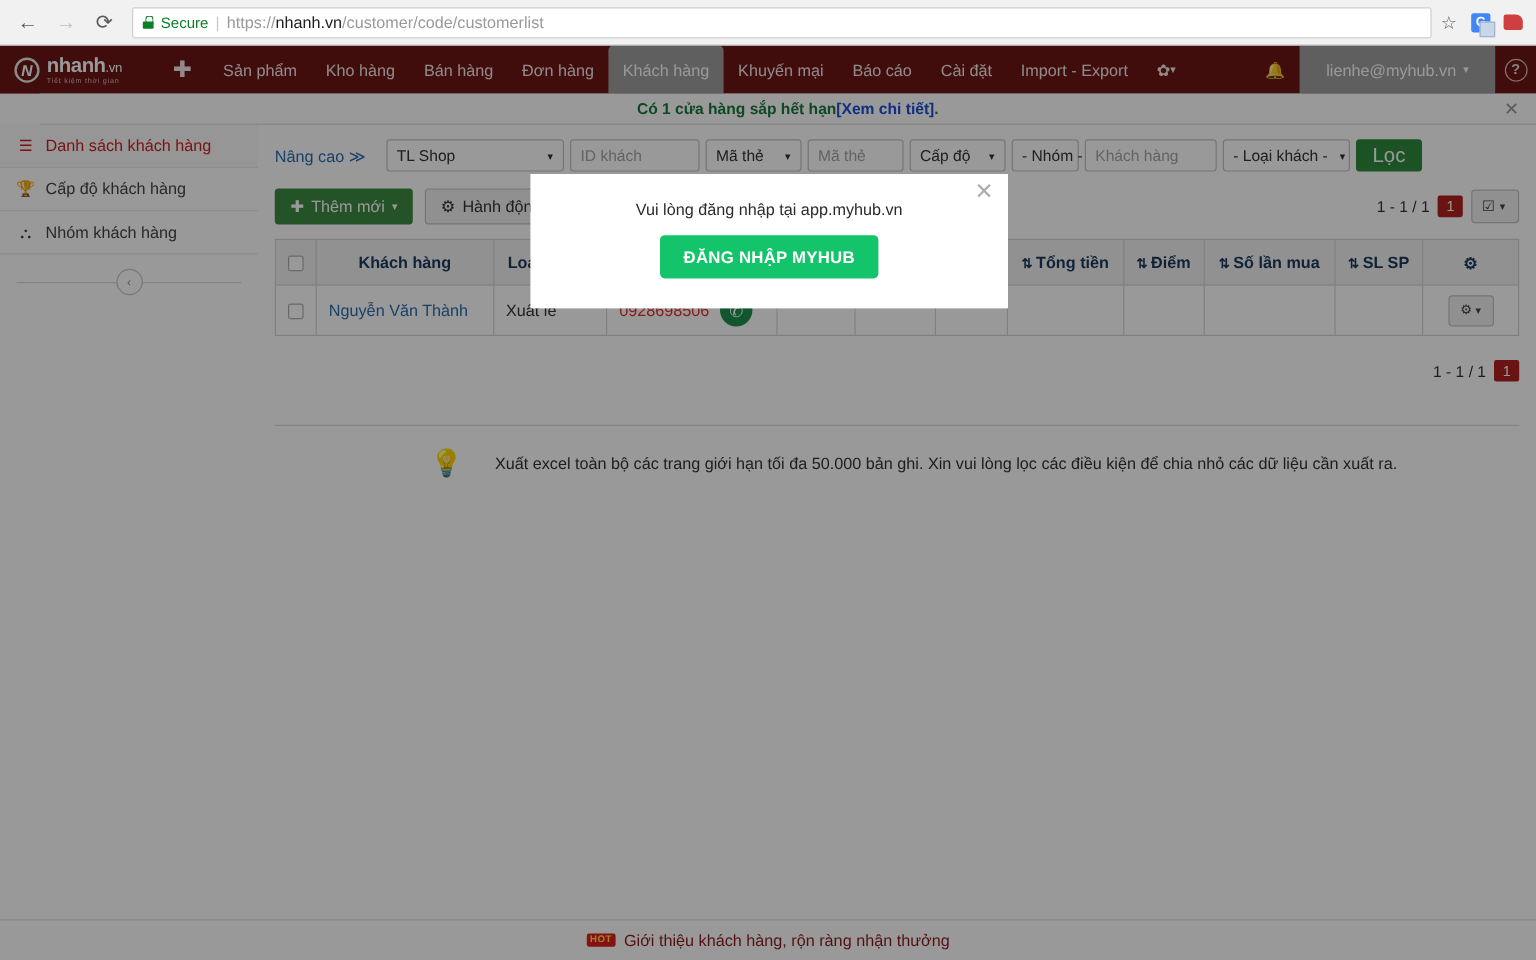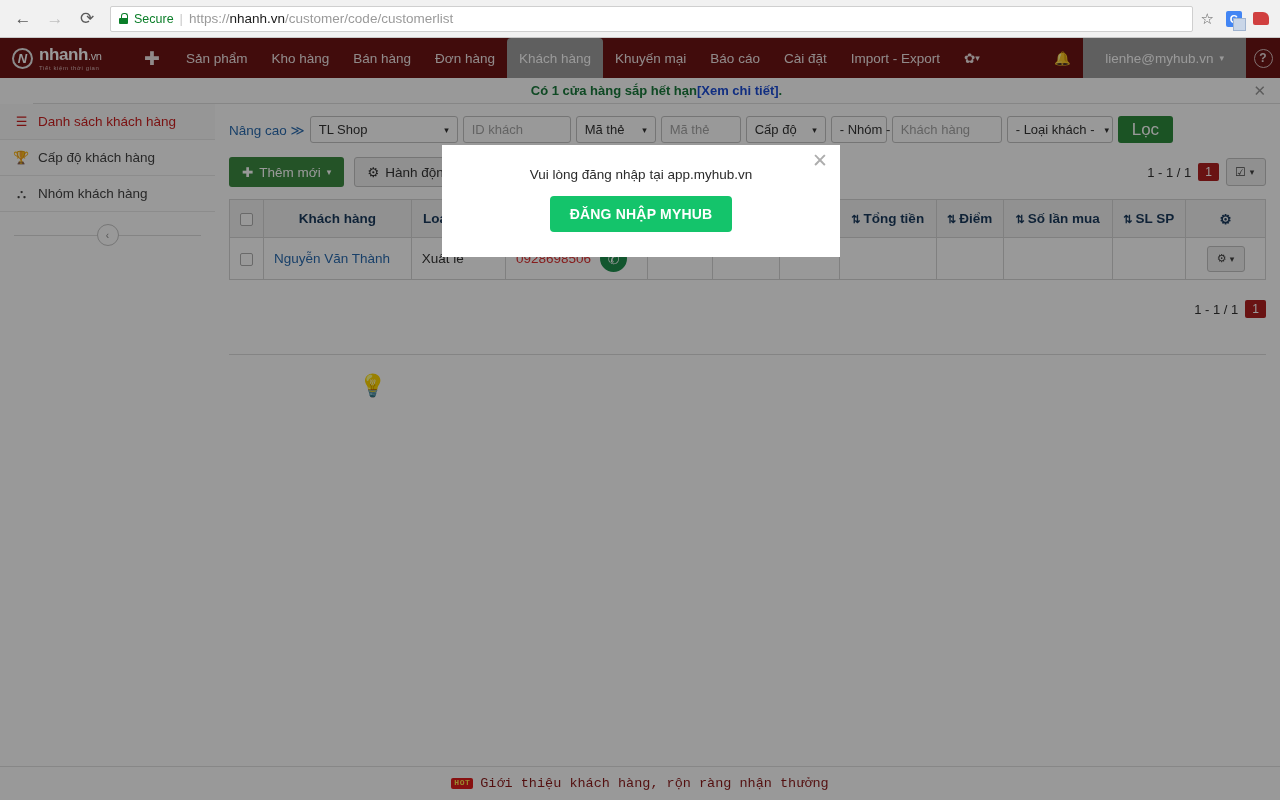--- a/index.html
+++ b/index.html
@@ -133,21 +133,21 @@
   .collapse-btn {
     width: 22px; height: 22px; border: 1px solid #c5c5c5; border-radius: 50%;
     background: #fff; display: flex; align-items: center; justify-content: center;
     font-size: 10px; color: #888; position: relative; z-index: 1;
   }
 
   
   .main { flex: 1 1 auto; padding: 12px 14px 0 14px; min-width: 0; }
 
   .filter-row { display: flex; align-items: center; gap: 5px; flex-wrap: nowrap; }
-  .adv-link { color: #2b6cb0; font-size: 13.5px; white-space: nowrap; margin-right: 0; }
+  .adv-link { color: #2b6cb0; font-size: 13.5px; white-space: nowrap; margin-right: 12px; }
   .ctrl {
     height: 27px; border: 1px solid #c4c4c4; border-radius: 3px; background: #fff;
     font-size: 13px; color: #333; display: flex; align-items: center; padding: 11px 8px;
     white-space: nowrap;
   }
   .ctrl.sel { justify-content: space-between; gap: 10px; }
   .ctrl.ph { color: #a6a6a6; }
   .w-shop { width: 148px; }
   .w-id { width: 108px; }
   .w-card-sel { width: 80px; }
@@ -218,21 +218,21 @@
     display: flex; align-items: center; gap: 26px; margin-top: 36px;
     border-top: 1px solid #dcdcdc; padding: 18px 0 0 130px;
   }
   .bulb { font-size: 22px; color: #444; }
   .note-text { font-size: 13.5px; color: #333; }
 
   
   .promo-bar {
     position: absolute; left: 0; bottom: 0; width: 1280px; height: 34px;
     background: #fff; border-top: 1px solid #e2e2e2; display: flex;
-    align-items: center; justify-content: center; gap: 7px; font-family: Liberation Mono, monospace;
+    align-items: center; justify-content: center; gap: 7px;
   }
   .hot-badge {
     background: #e21b1b; color: #ffe14d; font-size: 8px; font-weight: bold;
     padding: 1px 3px; border-radius: 2px; letter-spacing: .5px; line-height: 1.1;
   }
   .promo-text { color: #8b1a1a; font-size: 13.5px; }
 
   
   .overlay {
     position: absolute; inset: 0; background: rgba(0,0,0,0.40); z-index: 50;
@@ -435,20 +435,21 @@
         </tbody>
       </table>
 
       <div class="pager-bottom">
         <span class="pager-text">1 - 1 / 1</span>
         <span class="pager-badge">1</span>
       </div>
 
       <div class="note-row">
         <span class="bulb">💡</span>
+        <span class="note-text">Xuất excel toàn bộ các trang giới hạn tối đa 50.000 bản ghi. Xin vui lòng lọc các điều kiện để chia nhỏ các dữ liệu cần xuất ra.</span>
       </div>
 
     </div>
   </div>
 
   <div class="promo-bar">
     <span class="hot-badge">HOT</span>
     <span class="promo-text">Giới thiệu khách hàng, rộn ràng nhận thưởng</span>
   </div>
 

